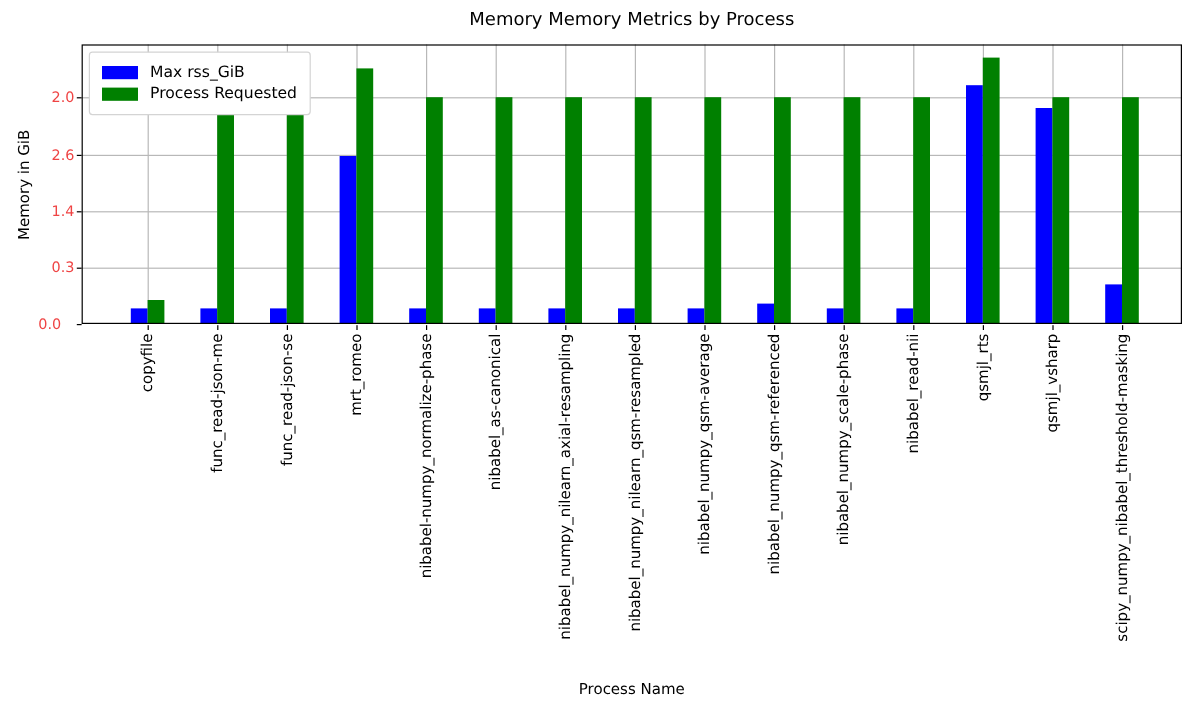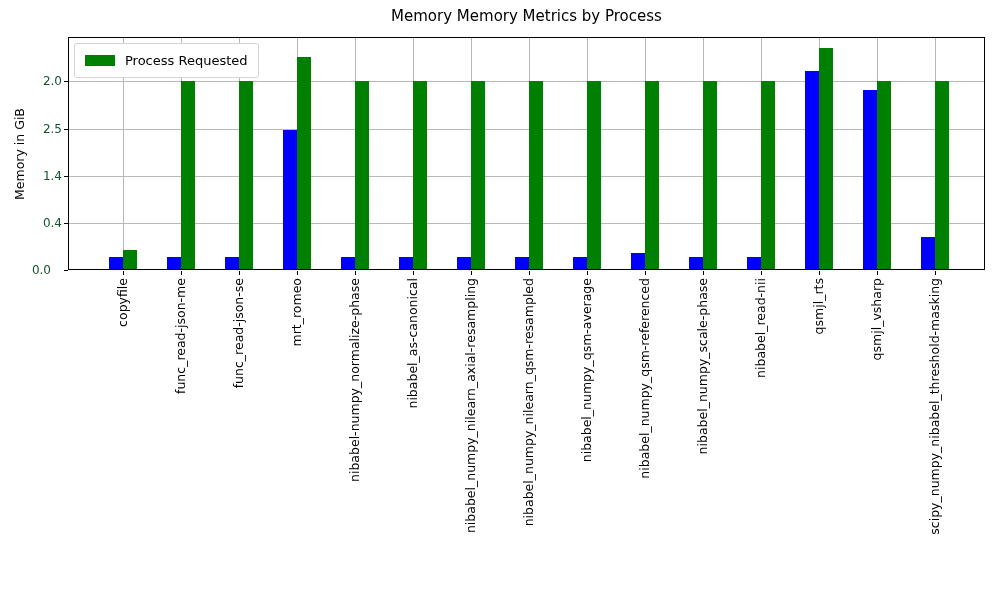--- a/index.html
+++ b/index.html
@@ -6,54 +6,59 @@
   body{font-family:"DejaVu Sans", sans-serif; color:#000;}
   #figure{position:relative;width:1000px;height:600px;background:#ffffff;overflow:hidden;}
   .title{position:absolute;left:68px;top:7px;width:917px;text-align:center;font-size:15px;color:#000;}
   .plot-border{position:absolute;left:68px;top:37px;width:917px;height:233px;border:1px solid #000;box-sizing:border-box;background:transparent;z-index:3;pointer-events:none;}
   .plot-bg{position:absolute;left:68px;top:37px;width:917px;height:233px;background:#ffffff;z-index:0;}
   .hgrid{position:absolute;height:1px;background:#b8b8b8;z-index:1;}
   .vgrid{position:absolute;width:1px;background:#b8b8b8;z-index:1;}
   .bar{position:absolute;z-index:2;}
   .ytick-mark{position:absolute;height:1px;width:4px;background:#000;z-index:3;}
   .xtick-mark{position:absolute;width:1px;height:4px;background:#000;z-index:3;}
-  .ytick-label{position:absolute;width:40px;height:16px;line-height:16px;text-align:right;font-size:12px;color:#14532d;}
+  .ytick-label{position:absolute;width:40px;height:16px;line-height:16px;text-align:right;font-size:12px;color:#ef4444;}
   .xtick-label{position:absolute;white-space:nowrap;font-size:12.5px;line-height:14px;color:#000;transform-origin:0 0;transform:rotate(-90deg) translateX(-100%);}
   .xlabel{position:absolute;left:68px;top:566px;width:917px;text-align:center;font-size:12.5px;color:#000;}
   .ylabel{position:absolute;left:-130px;top:146px;width:300px;height:16px;line-height:16px;text-align:center;font-size:12.5px;color:#000;transform:rotate(-90deg);}
   .legend{position:absolute;left:74px;top:43px;background:#ffffff;border:1px solid #d4d4d4;border-radius:3px;padding:6px 10px;z-index:5;}
   .legend-row{display:flex;align-items:center;margin:3px 0;}
   .legend-swatch{width:30px;height:11px;margin-right:10px;flex:0 0 auto;}
   .legend-label{font-size:13px;white-space:nowrap;color:#000;}
 </style>
 </head>
 <body>
 
 <div id="figure">
   <div class="plot-bg"></div>
   <div class="title">Memory Memory Metrics by Process</div>
   <div class="plot-border"></div>
+  <div class="xlabel">Process Name</div>
   <div class="ylabel">Memory in GiB</div>
   <div class="legend" id="legend">
+      <div class="legend-row">
+        <div class="legend-swatch" style="background: rgb(0, 0, 255);"></div>
+        <span class="legend-label">Max rss_GiB</span>
+      </div>
       <div class="legend-row">
         <div class="legend-swatch" style="background: rgb(0, 128, 0);"></div>
         <span class="legend-label">Process Requested</span>
       </div>
     </div>
 <div class="ytick-mark" style="left: 64px; top: 270px;"></div>
     <div class="ytick-label" style="left: 11px; top: 262px;">0.0</div>
     <div class="hgrid" style="left: 68px; top: 222.834px; width: 917px; background: rgb(184, 184, 184);"></div>
     <div class="ytick-mark" style="left: 64px; top: 222.834px;"></div>
-    <div class="ytick-label" style="left: 22px; top: 214.834px;">0.4</div>
+    <div class="ytick-label" style="left: 22px; top: 214.834px;">0.3</div>
     <div class="hgrid" style="left: 68px; top: 175.668px; width: 917px; background: rgb(184, 184, 184);"></div>
     <div class="ytick-mark" style="left: 64px; top: 175.668px;"></div>
     <div class="ytick-label" style="left: 22px; top: 167.668px;">1.4</div>
     <div class="hgrid" style="left: 68px; top: 128.502px; width: 917px; background: rgb(184, 184, 184);"></div>
     <div class="ytick-mark" style="left: 64px; top: 128.502px;"></div>
-    <div class="ytick-label" style="left: 22px; top: 120.502px;">2.5</div>
+    <div class="ytick-label" style="left: 22px; top: 120.502px;">2.6</div>
     <div class="hgrid" style="left: 68px; top: 81.336px; width: 917px; background: rgb(184, 184, 184);"></div>
     <div class="ytick-mark" style="left: 64px; top: 81.336px;"></div>
     <div class="ytick-label" style="left: 22px; top: 73.336px;">2.0</div>
     <div class="vgrid" style="left: 122.5px; top: 37px; height: 233px; background: rgb(184, 184, 184);"></div>
     <div class="xtick-mark" style="left: 122.5px; top: 271px;"></div>
     <div class="xtick-label" style="left: 115.5px; top: 278px;">copyfile</div>
     <div class="vgrid" style="left: 180.5px; top: 37px; height: 233px; background: rgb(184, 184, 184);"></div>
     <div class="xtick-mark" style="left: 180.5px; top: 271px;"></div>
     <div class="xtick-label" style="left: 173.5px; top: 278px;">func_read-json-me</div>
     <div class="vgrid" style="left: 238.5px; top: 37px; height: 233px; background: rgb(184, 184, 184);"></div>

